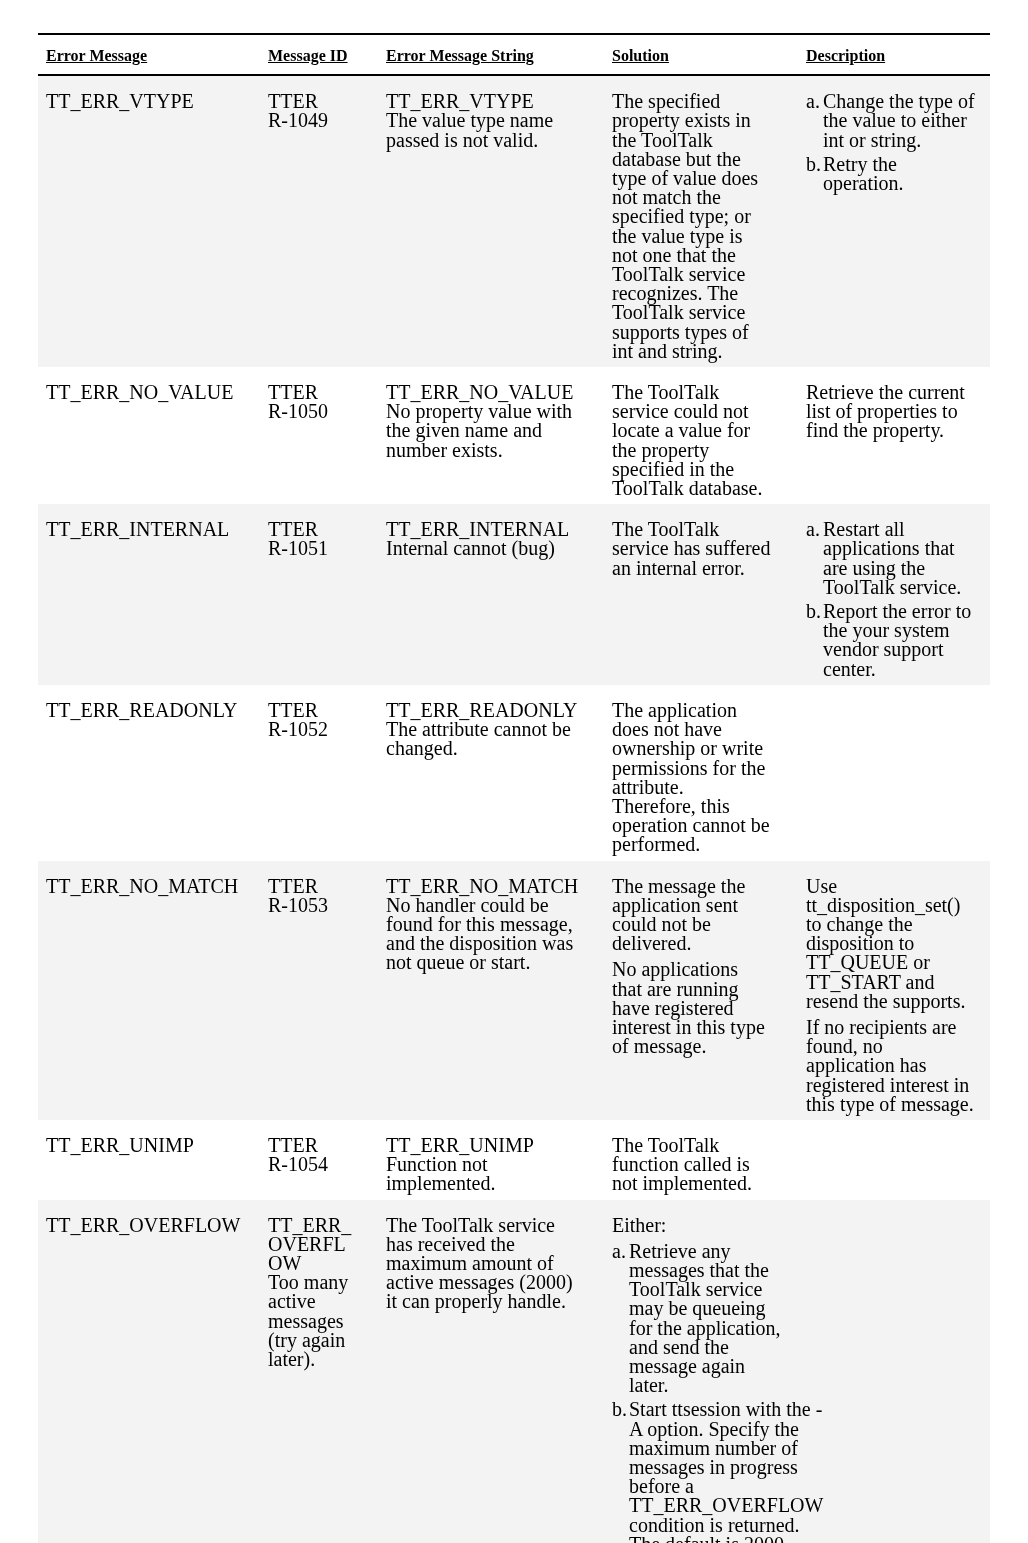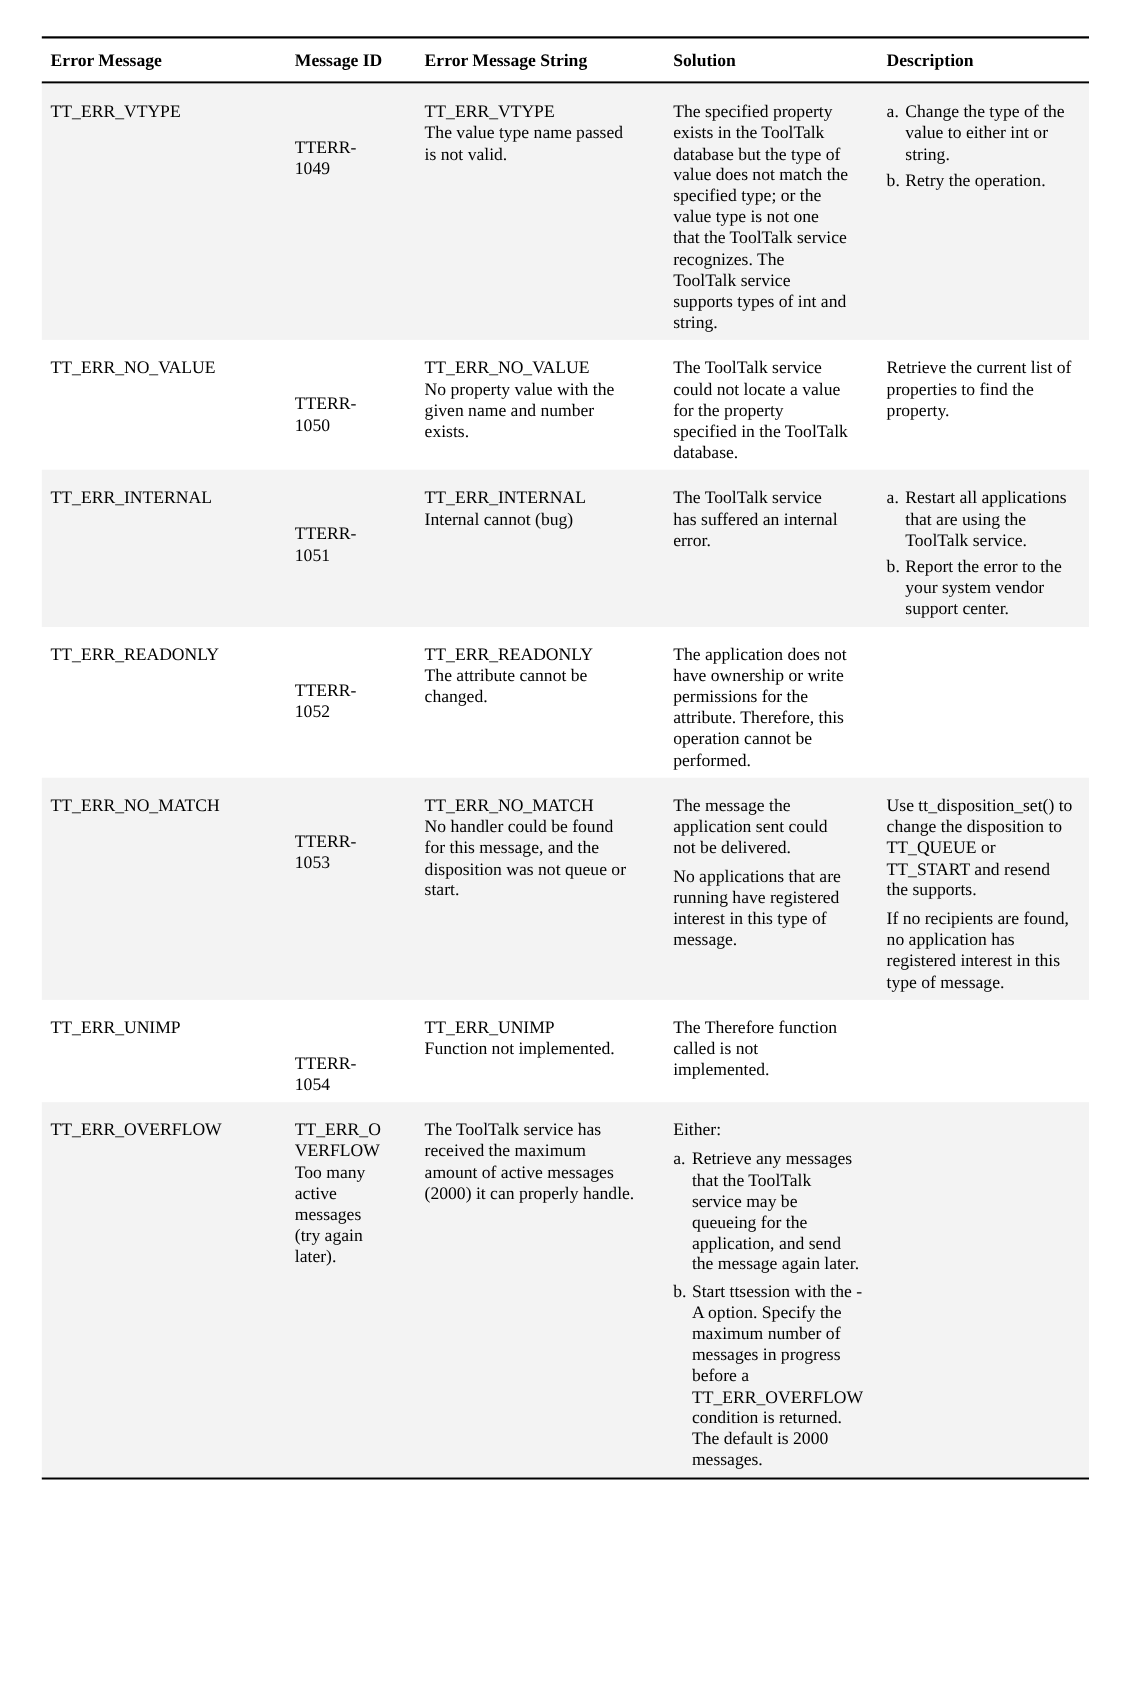--- a/index.html
+++ b/index.html
@@ -20,33 +20,34 @@
     display: grid;
     grid-template-columns: 222px 118px 226px 194px 192px;
     border-bottom: 2px solid #000000;
   }
   .hcell {
     font-weight: bold;
     font-size: 16px;
     line-height: 19.2px;
     padding: 11px 8px 9px 8px;
     white-space: nowrap;
+    text-decoration: underline;
   }
   .trow {
     display: grid;
     grid-template-columns: 222px 118px 226px 194px 192px;
   }
   .trow.shaded { background: #f3f3f3; }
   .cell {
-    font-size: 16px;
+    font-size: 20px;
     line-height: 19.2px;
     padding: 16px 18px 6px 8px;
     overflow-wrap: break-word;
   }
-  .cell.c2 .para { max-width: 62px; margin-top: 33px; }
+  .cell.c2 .para { max-width: 62px; }
   .cell.c3 { padding-right: 24px; }
   .cell.c4 { padding-right: 26px; }
   .cell.c5 { padding-right: 14px; }
   .para + .para { margin-top: 7px; }
   .line { margin: 0; }
   .sol-item { display: flex; }
   .sol-item + .sol-item { margin-top: 5px; }
   .para + .sol-item { margin-top: 7px; }
   .li-label { flex: 0 0 17px; width: 17px; }
   .li-text { flex: 1 1 auto; overflow-wrap: break-word; }
@@ -177,21 +178,21 @@
           <p class="para">TT_ERR_UNIMP</p>
         </div>
     <div class="cell c2">
           <p class="para">TTERR-1054</p>
         </div>
     <div class="cell c3">
           <p class="line">TT_ERR_UNIMP</p>
           <p class="line">Function not implemented.</p>
         </div>
     <div class="cell c4">
-          <p class="para">The Therefore function called is not implemented.</p>
+          <p class="para">The ToolTalk function called is not implemented.</p>
         </div>
     <div class="cell c5"></div>
   </div>
 
   <div class="trow shaded">
     <div class="cell c1">
           <p class="para">TT_ERR_OVERFLOW</p>
         </div>
     <div class="cell c3">
           <p class="line">TT_ERR_OVERFLOW</p>

